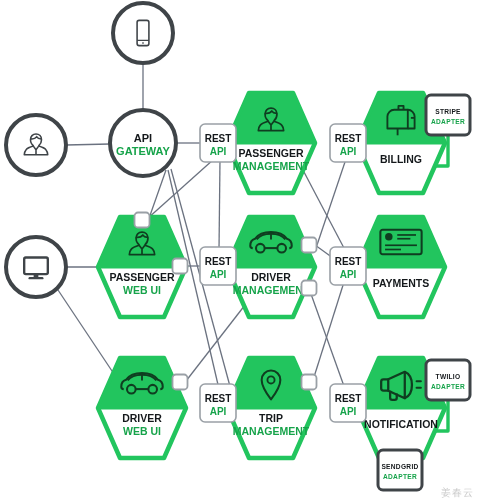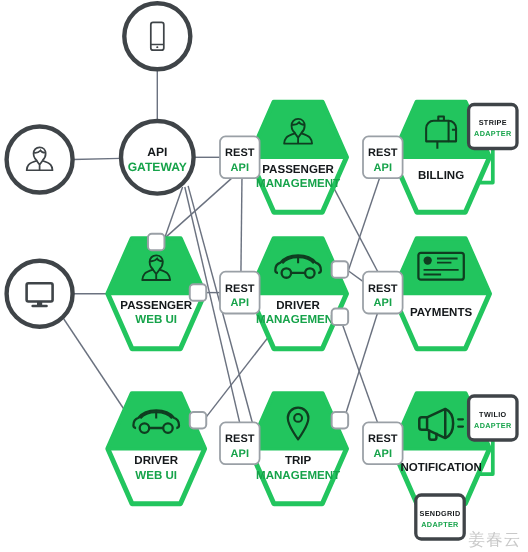--- a/index.html
+++ b/index.html
@@ -1,20 +1,20 @@
 <!DOCTYPE html>
 <html><head>
 <meta charset="utf-8">
 <style>
   html,body{margin:0;padding:0;background:#ffffff;}
   body{width:480px;height:502px;overflow:hidden;
        font-family:"Liberation Sans","DejaVu Sans",sans-serif;}
   #canvas{position:relative;width:480px;height:502px;background:#fff;}
   svg#scene{position:absolute;left:0;top:0;width:480px;height:502px;}
-  .wm{position:absolute;right:6px;bottom:2px;font-size:15px;color:#c9c9c9;
+  .wm{position:absolute;right:6px;bottom:2px;font-size:10px;color:#c9c9c9;
       letter-spacing:1px;font-family:Liberation Sans, sans-serif;}
 </style>
 </head>
 <body>
 
 <div id="canvas">
   <svg id="scene" viewBox="0 0 480 502">
     <defs>
 
       <symbol id="ic-user-person-icon" viewBox="0 0 40 40">

